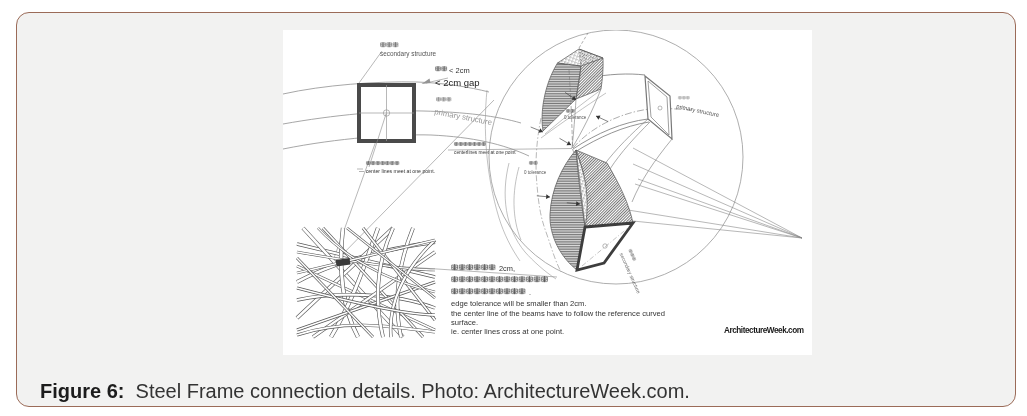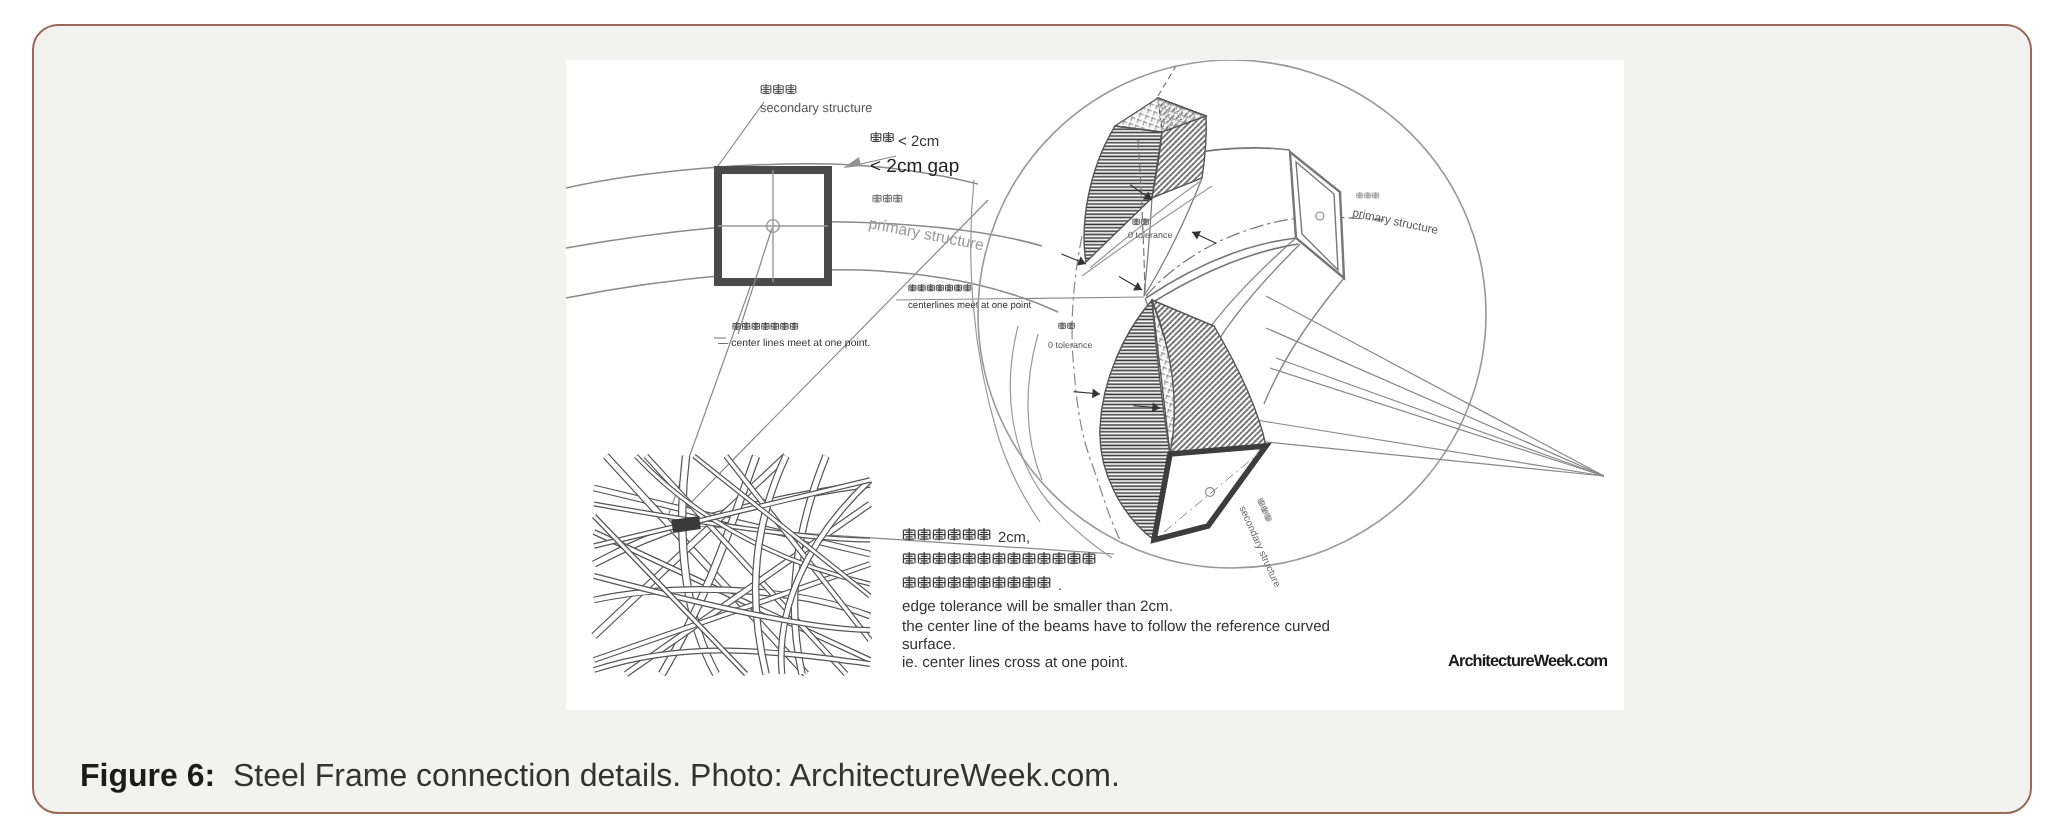--- a/index.html
+++ b/index.html
@@ -1,18 +1,18 @@
 <!DOCTYPE html>
 <html><head><meta charset="utf-8">
 <style>
 html,body{margin:0;padding:0;background:#fff;}
 body{width:1027px;height:416px;position:relative;font-family:"Liberation Sans",sans-serif;}
 .panel{position:absolute;left:16px;top:12px;width:998px;height:393px;background:#f2f2f1;border:1px solid #9b6b58;border-radius:13px;}
 .art{position:absolute;left:251px;top:30px;width:529px;height:325px;background:#fff;margin-left:32px;}
-.caption{position:absolute;left:40px;top:380px;font-size:16px;color:#333;}
+.caption{position:absolute;left:40px;top:380px;font-size:20px;color:#333;}
 .caption b{color:#1c1c1c;}
 </style></head>
 <body>
 <div class="panel"></div>
 <div class="art"><svg width="529" height="325" viewBox="0 0 529 325" font-family="&quot;Liberation Sans&quot;,sans-serif">
       <defs>
 <pattern id="hh" width="6" height="1.7" patternUnits="userSpaceOnUse">
   <rect width="6" height="1.55" fill="#fff"></rect>
           <line x1="0" y1="0.6" x2="6" y2="0.6" stroke="#333" stroke-width="0.78"></line>
 </pattern>

